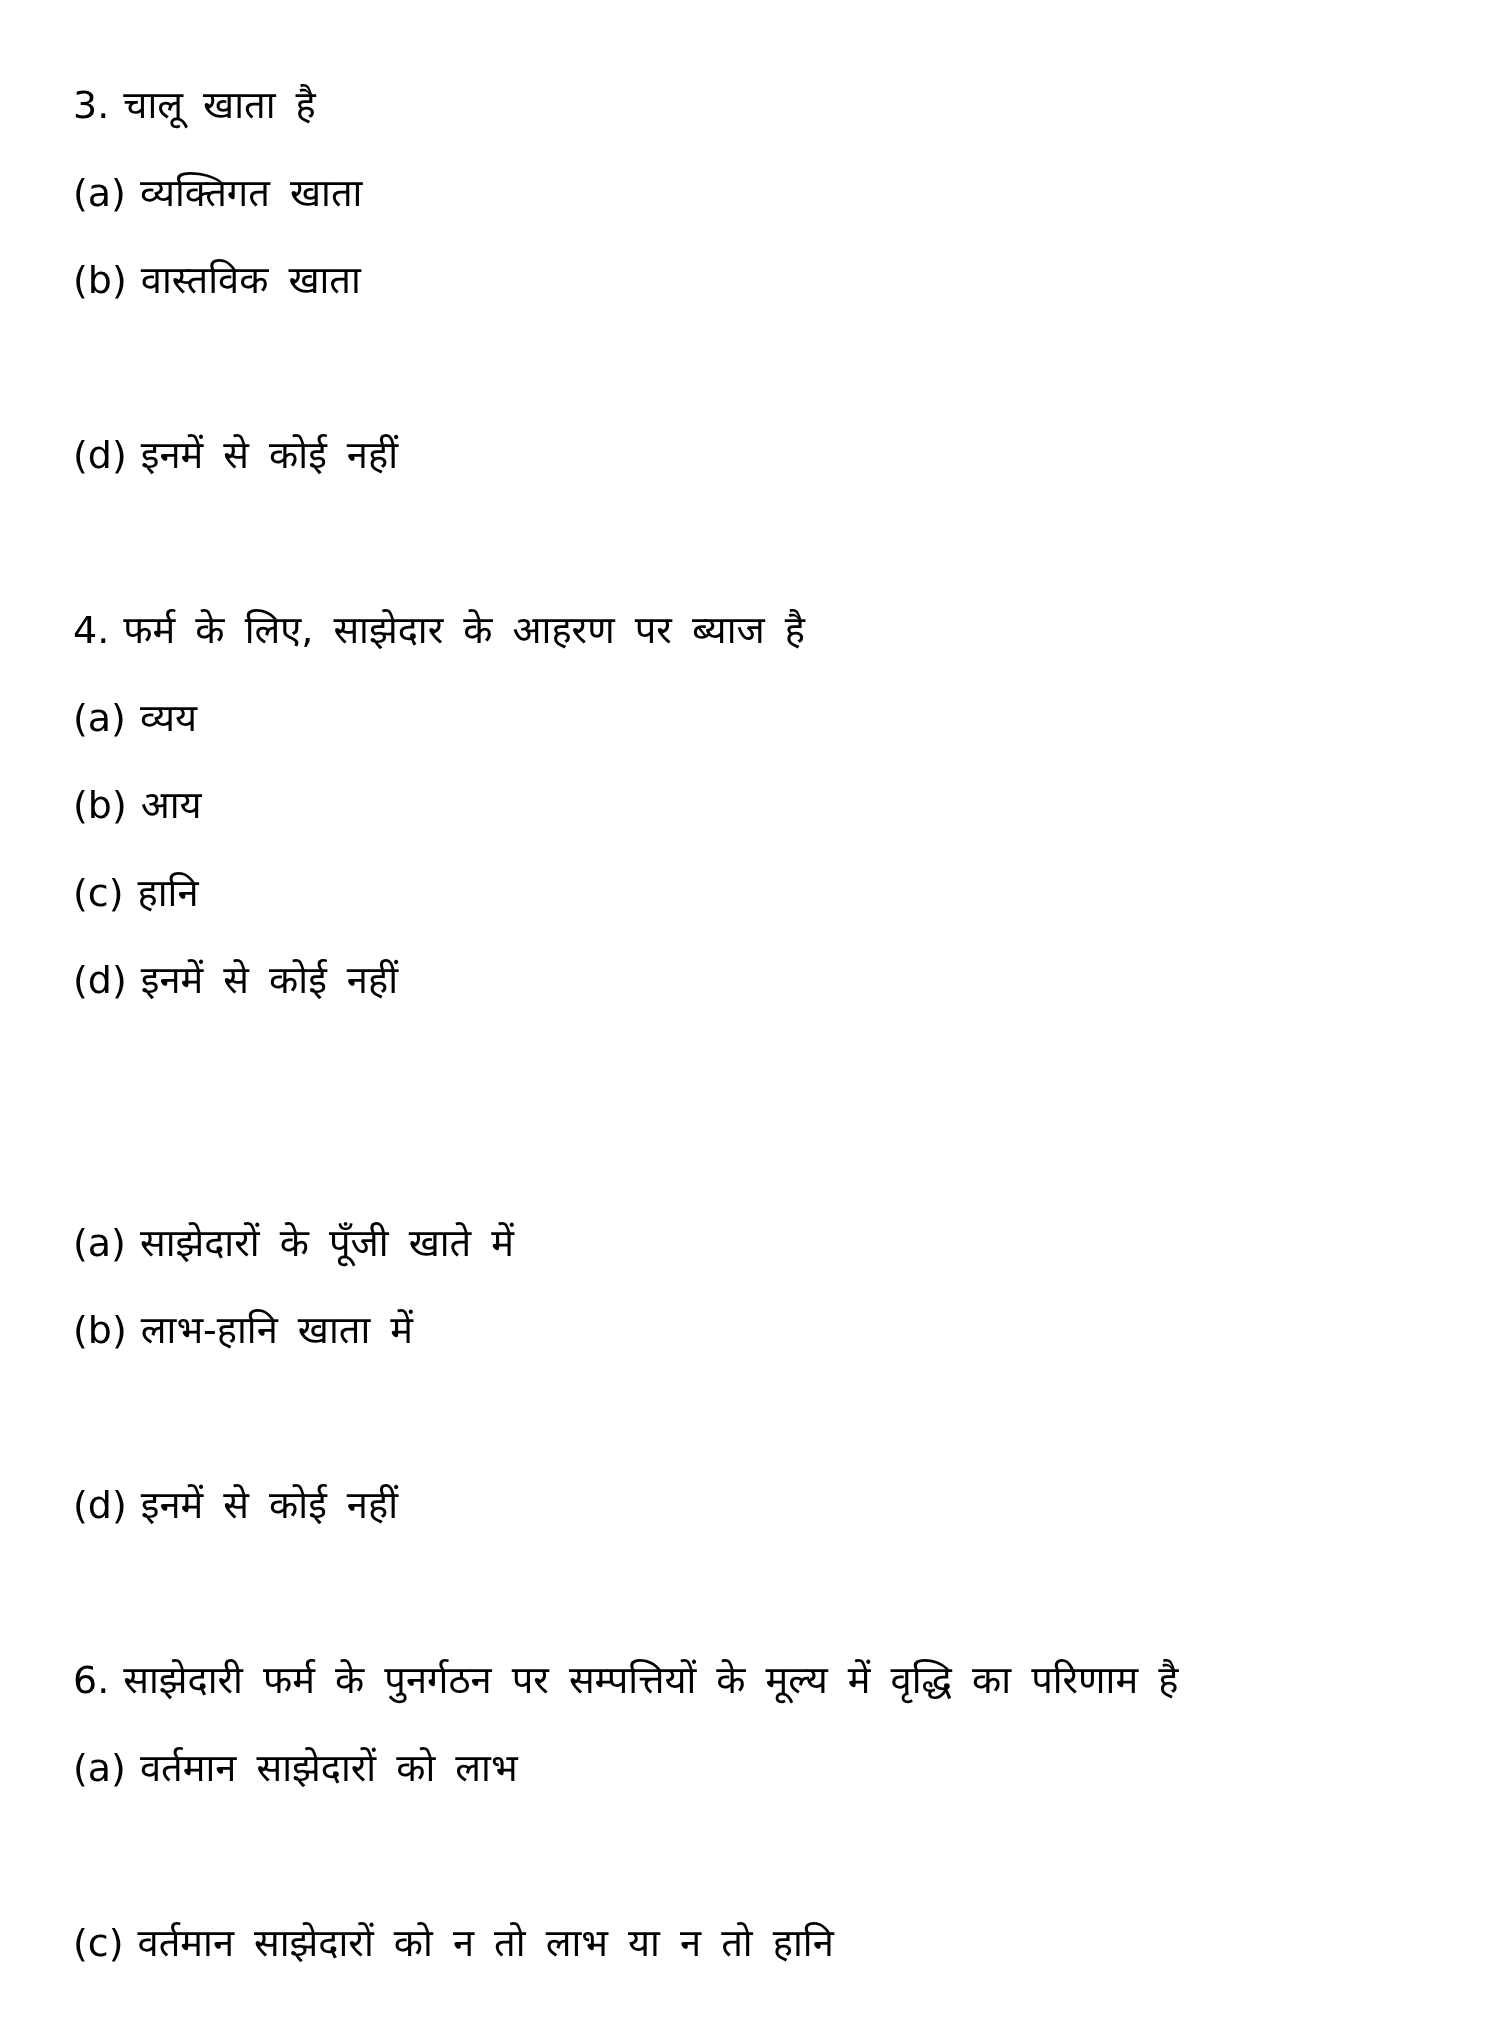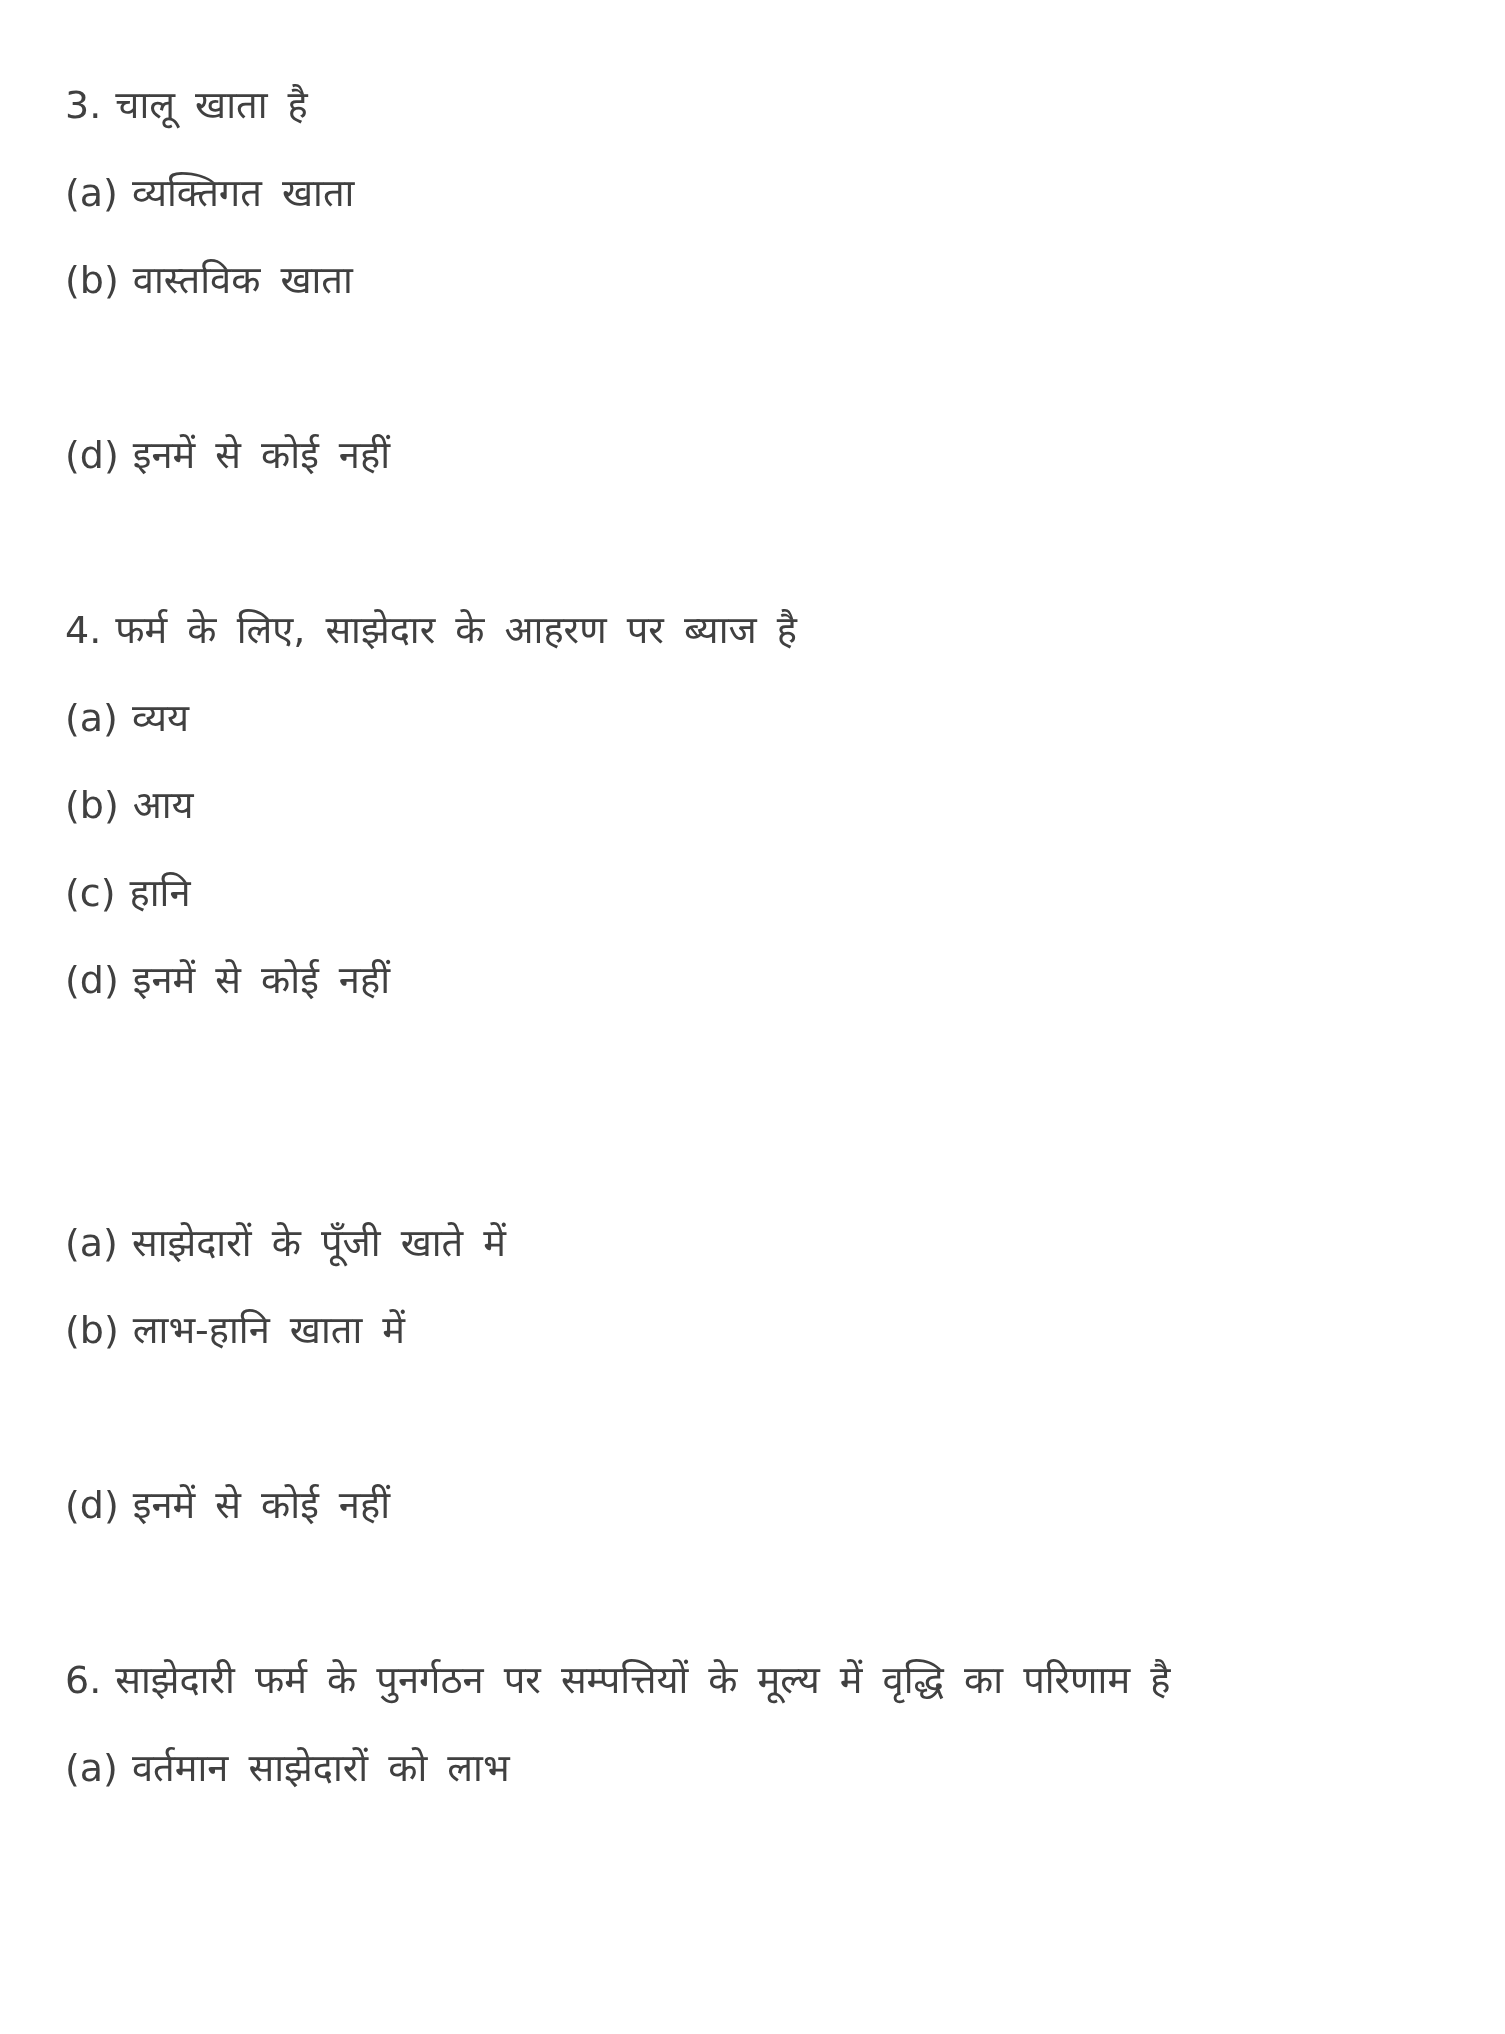--- a/index.html
+++ b/index.html
@@ -17,27 +17,27 @@
   }
   .page {
     position: absolute;
     left: 0;
     top: 0;
     width: 1505px;
     height: 2034px;
   }
   .line {
     position: absolute;
-    left: 65px;
+    left: 73px;
     height: 48px;
     line-height: 48px;
     font-size: 38px;
     white-space: nowrap;
     word-spacing: 8px;
-    color: #404040;
+    color: #000000;
   }
   .label {
     display: inline-block;
     margin-right: 14px;
   }
 </style>
 </head>
 <body>
 
 <div class="page">
@@ -80,14 +80,17 @@
   <div class="line" style="top:1481px">
     <span class="label">(d)</span><span>इनमें से कोई नहीं</span>
   </div>
 
   <div class="line" style="top:1656px">
     <span class="label">6.</span><span>साझेदारी फर्म के पुनर्गठन पर सम्पत्तियों के मूल्य में वृद्धि का परिणाम है</span>
   </div>
   <div class="line" style="top:1744px">
     <span class="label">(a)</span><span>वर्तमान साझेदारों को लाभ</span>
   </div>
+  <div class="line" style="top:1919px">
+    <span class="label">(c)</span><span>वर्तमान साझेदारों को न तो लाभ या न तो हानि</span>
+  </div>
 
 </div>
 
 </body></html>

